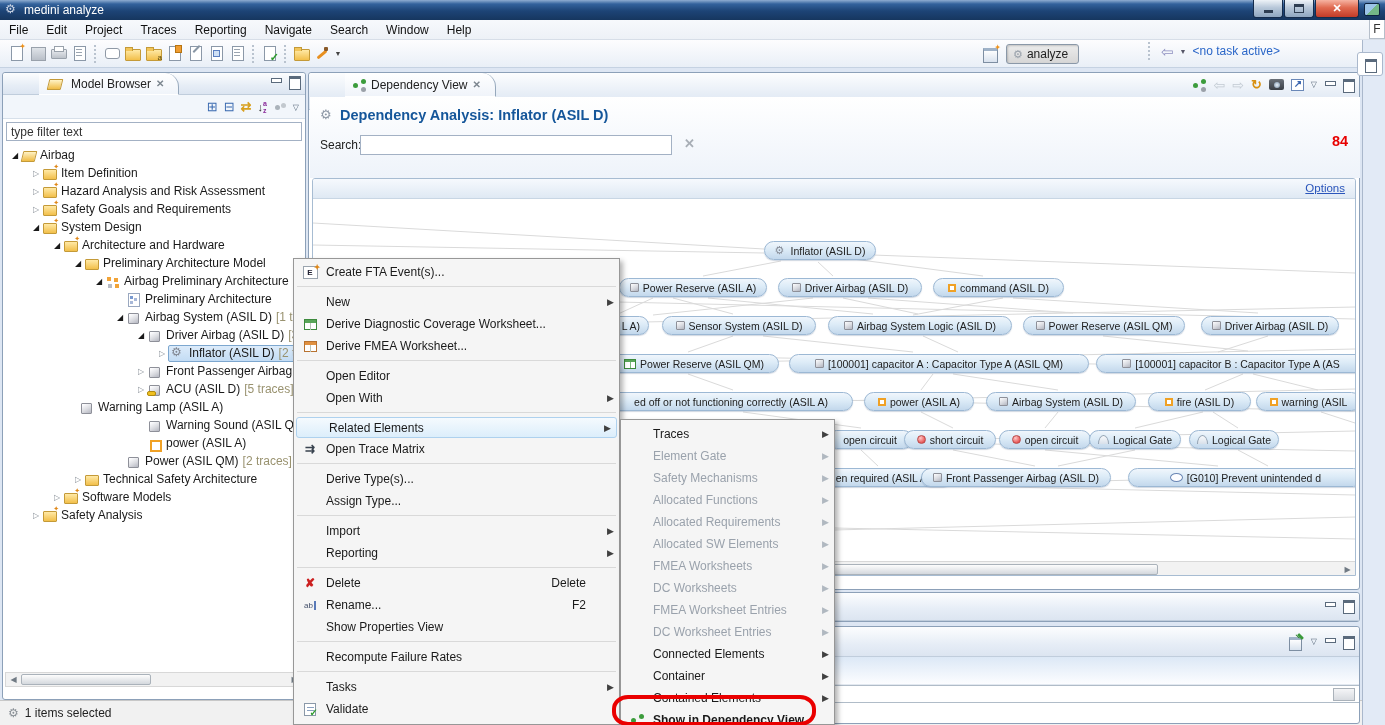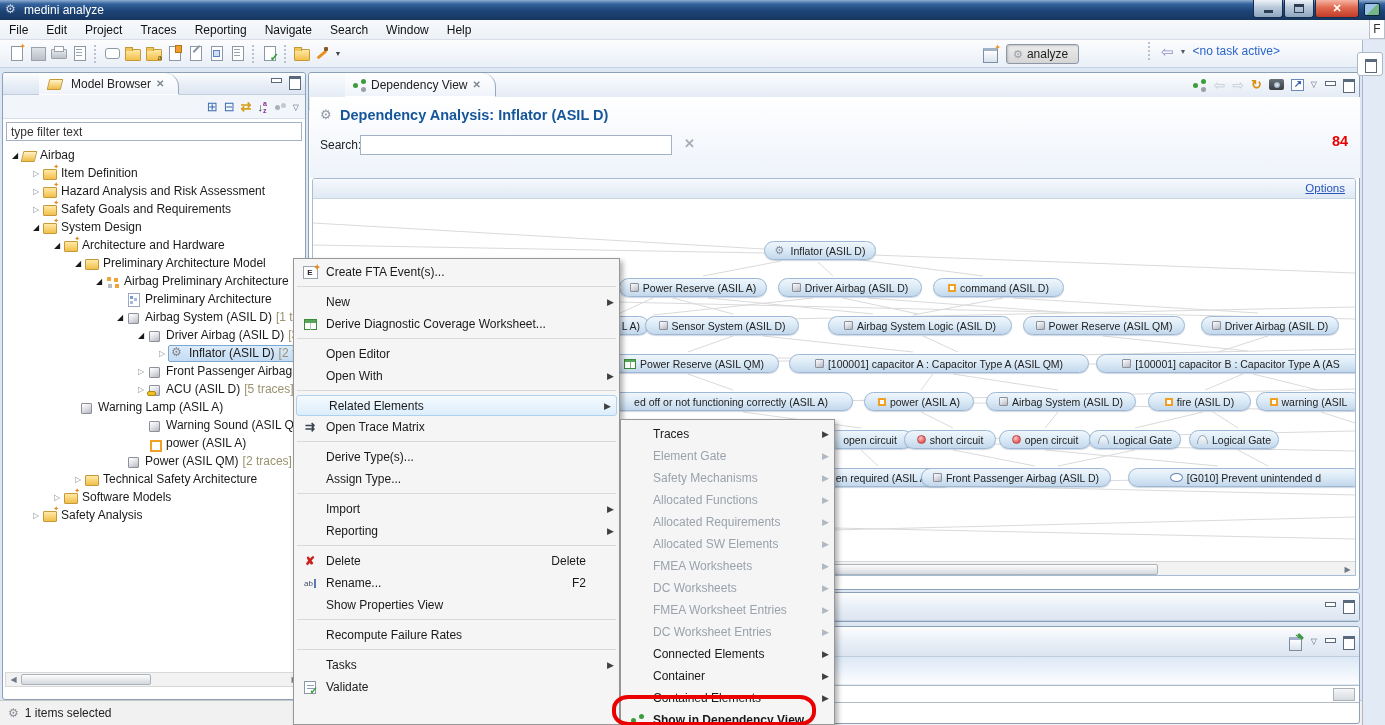--- a/index.html
+++ b/index.html
@@ -504,21 +504,21 @@
           <span class="pi cube"></span>
           <span>Driver Airbag (ASIL D)</span>
         </div>
       <div class="pill" style="left:620px;top:79px;width:131px">
           <span class="pi port"></span>
           <span>command (ASIL D)</span>
         </div>
       <div class="pill jend" style="left:272px;top:117px;width:64px">
           <span>L A)</span>
         </div>
-      <div class="pill" style="left:332px;top:117px;width:154px">
+      <div class="pill" style="left:349px;top:117px;width:154px">
           <span class="pi cube"></span>
           <span>Sensor System (ASIL D)</span>
         </div>
       <div class="pill" style="left:515px;top:117px;width:184px">
           <span class="pi cube"></span>
           <span>Airbag System Logic (ASIL D)</span>
         </div>
       <div class="pill" style="left:710px;top:117px;width:162px">
           <span class="pi cube"></span>
           <span>Power Reserve (ASIL QM)</span>
@@ -638,20 +638,28 @@
       <span class="marrow">▶</span>
     </div>
   <div class="mi">
       <span class="mico">
         <span class="i-tbl green"></span>
       </span>
       <span class="mlabel">Derive Diagnostic Coverage Worksheet...</span>
       <span class="msp"></span>
       <span class="marrow"></span>
     </div>
+  <div class="mi">
+      <span class="mico">
+        <span class="i-tbl orange"></span>
+      </span>
+      <span class="mlabel">Derive FMEA Worksheet...</span>
+      <span class="msp"></span>
+      <span class="marrow"></span>
+    </div>
   <div class="msep"></div>
   <div class="mi">
       <span class="mico"></span>
       <span class="mlabel">Open Editor</span>
       <span class="msp"></span>
       <span class="marrow"></span>
     </div>
   <div class="mi">
       <span class="mico"></span>
       <span class="mlabel">Open With</span>

